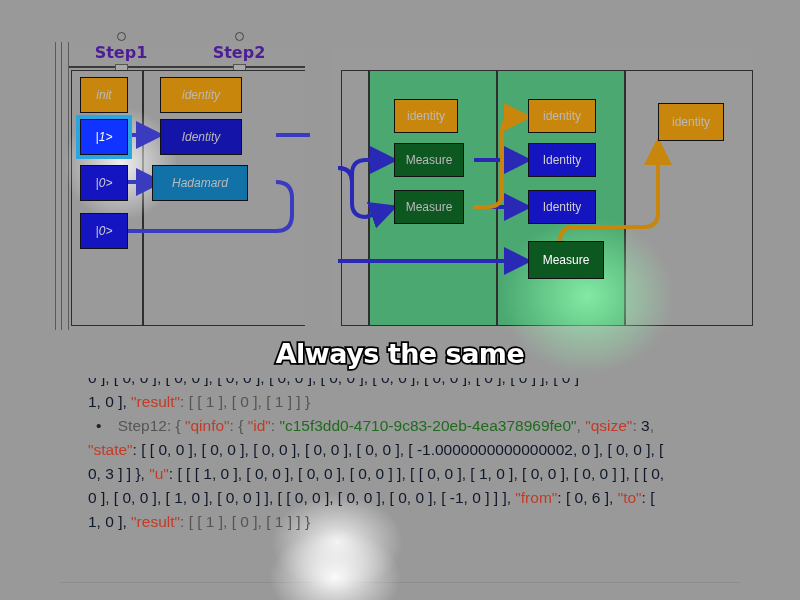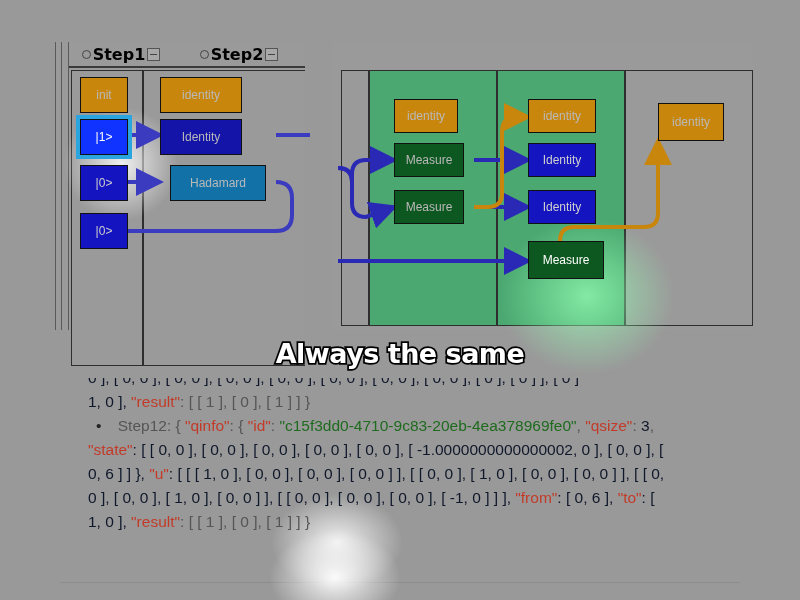--- a/index.html
+++ b/index.html
@@ -25,22 +25,23 @@
     background: #9a9a9a;
   }
   .step-header {
     display: flex;
     align-items: center;
     justify-content: center;
     gap: 2px;
     height: 26px;
     font-size: 16px;
     font-weight: bold;
-    color: #000000;
+    color: #4c1d95;
     font-family: "DejaVu Sans", sans-serif;
+    flex-direction: column;
   }
   .dot {
     width: 9px; height: 9px;
     border-radius: 50%;
     border: 1.5px solid #444;
     background: transparent;
     flex: 0 0 auto;
   }
   .dot.active { background: #1a9e4b; border-color: #0d7a36; }
   .collapse-box {
@@ -154,22 +155,22 @@
       <span>Step1</span>
       <span class="collapse-box"></span>
     </div>
     <div class="step-header" style="width:132px;">
       <span class="dot"></span>
       <span>Step2</span>
       <span class="collapse-box"></span>
     </div>
   </div>
 
-  <div class="columns" style="position:absolute;left:16px;top:28px;width:234px;height:296px;
-              border:1.5px solid #2e2e2e;border-right:none;">
+  <div class="columns" style="position:absolute;left:16px;top:28px;width:234px;height:256px;
+              border:1.5px solid #2e2e2e;border-right:none;font-style:italic;">
     <div class="col" style="width:72px;height:100%;"></div>
     <div class="col last" style="width:160px;height:100%;"></div>
 
     <div class="glow" style="left:-16px;top:28px;width:130px;height:130px;
                 background:radial-gradient(circle,rgba(255,255,255,0.85) 0%,rgba(255,255,255,0.0) 62%);"></div>
 
     <svg class="wires" width="234" height="256">
       <defs>
         <marker id="ah-blue" markerWidth="7" markerHeight="7" refX="6" refY="3.5" orient="auto">
           <path d="M0,0 L7,3.5 L0,7 z" fill="#3b3bbf"></path>
@@ -193,21 +194,21 @@
     <div class="gate g-ket" style="left:8px;top:142px;width:48px;height:36px;">
       <span>|0&gt;</span>
     </div>
 
     <div class="gate g-identity-o" style="left:88px;top:6px;width:82px;height:36px;">
       <span>identity</span>
     </div>
     <div class="gate g-identity-b" style="left:88px;top:48px;width:82px;height:36px;">
       <span>Identity</span>
     </div>
-    <div class="gate g-hadamard" style="left:98px;top:94px;width:96px;height:36px;text-align:center;">
+    <div class="gate g-hadamard" style="left:80px;top:94px;width:96px;height:36px;text-align:center;">
       <span>Hadamard</span>
     </div>
   </div>
 </div>
 
 <div class="panel" id="right-panel" style="left:333px; top:42px; width:420px; height:288px;">
 
 
   <div class="columns" style="position:absolute;left:8px;top:28px;width:412px;height:256px;
               border:1.5px solid #2e2e2e;">
@@ -285,21 +286,21 @@
   <div class="ln" style="padding-left:8px;">
     <span class="bullet">•</span>
     <span class="p" style="margin-left:12px;">Step12: { </span><span class="k">"qinfo"</span><span class="p">: { </span><span class="k">"id"</span><span class="p">: </span><span class="s">"c15f3dd0-4710-9c83-20eb-4ea378969fe0"</span><span class="p">, </span><span class="k">"qsize"</span><span class="p">: </span><span class="n">3</span><span class="p">,</span>
   </div>
 
   <div class="ln">
     <span class="k">"state"</span><span class="n">: [ [ 0, 0 ], [ 0, 0 ], [ 0, 0 ], [ 0, 0 ], [ 0, 0 ], [ -1.0000000000000002, 0 ], [ 0, 0 ], [</span>
   </div>
 
   <div class="ln">
-    <span class="n">0, 6 ] ] }, </span><span class="k">"u"</span><span class="n">: [ [ [ 1, 0 ], [ 0, 0 ], [ 0, 0 ], [ 0, 0 ] ], [ [ 0, 0 ], [ 1, 0 ], [ 0, 0 ], [ 0, 0 ] ], [ [ 0,</span>
+    <span class="n">0, 3 ] ] }, </span><span class="k">"u"</span><span class="n">: [ [ [ 1, 0 ], [ 0, 0 ], [ 0, 0 ], [ 0, 0 ] ], [ [ 0, 0 ], [ 1, 0 ], [ 0, 0 ], [ 0, 0 ] ], [ [ 0,</span>
   </div>
 
   <div class="ln">
     <span class="n">0 ], [ 0, 0 ], [ 1, 0 ], [ 0, 0 ] ], [ [ 0, 0 ], [ 0, 0 ], [ 0, 0 ], [ -1, 0 ] ] ], </span><span class="k">"from"</span><span class="n">: [ 0, 6 ], </span><span class="k">"to"</span><span class="n">: [</span>
   </div>
 
   <div class="ln">
     <span class="n">1, 0 ], </span><span class="k">"result"</span><span class="p">: [ [ 1 ], [ 0 ], [ 1 ] ] }</span>
   </div>
 </div>

